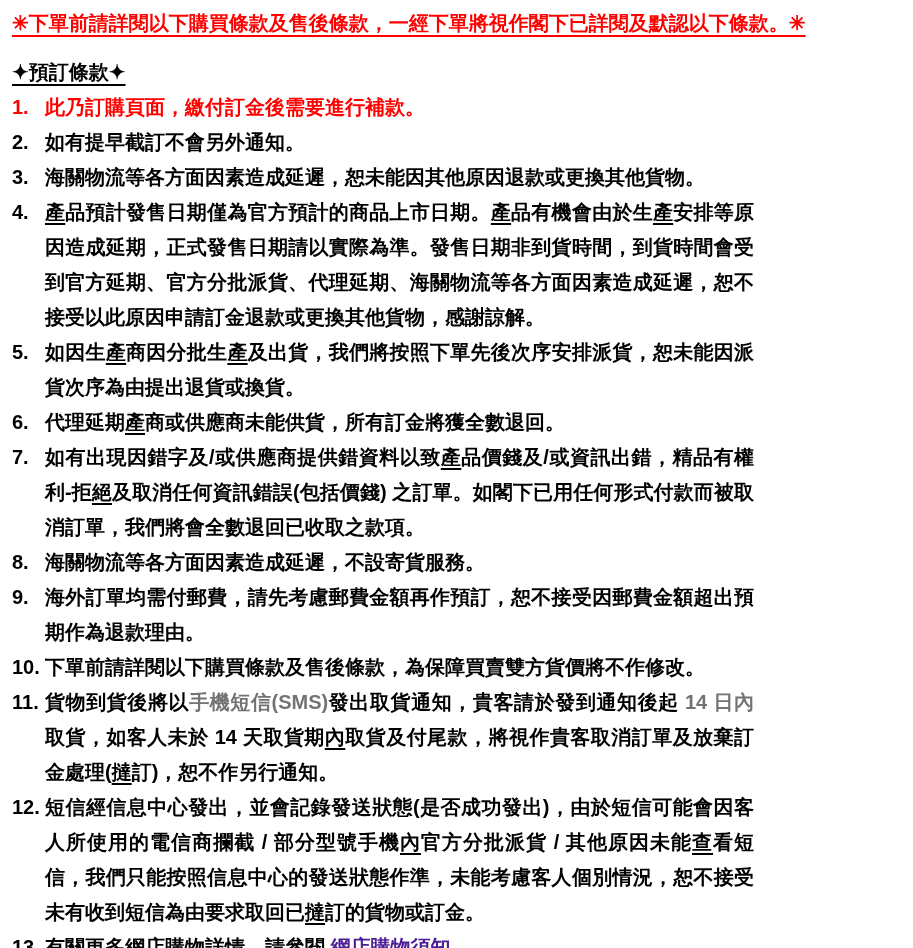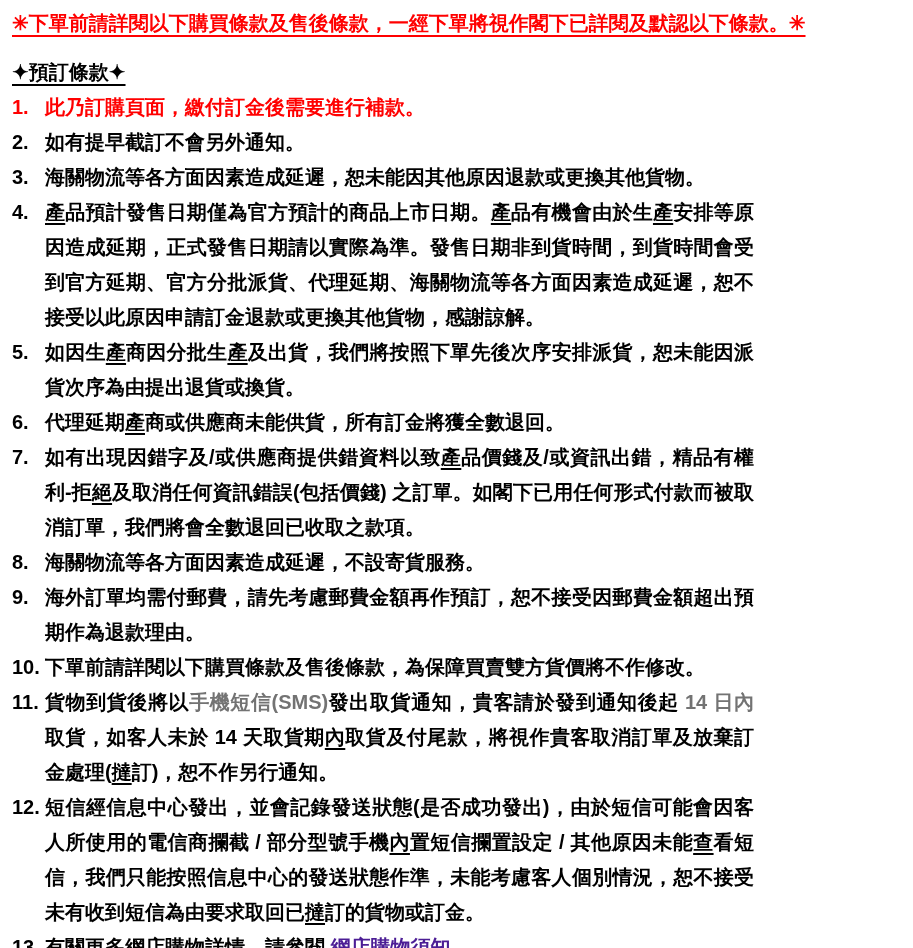--- a/index.html
+++ b/index.html
@@ -128,21 +128,21 @@
       <li class="term">
         <span class="num">10.</span>
         <div class="txt"><span class="seg-normal">下單前請詳閱以下購買條款及售後條款，為保障買賣雙方貨價將不作修改。</span></div>
       </li>
       <li class="term">
         <span class="num">11.</span>
         <div class="txt"><span class="seg-normal">貨物到貨後將以</span><span class="seg-red-underline">手機短信(SMS)</span><span class="seg-normal">發出取貨通知，貴客請於發到通知後起 </span><span class="seg-red-underline">14 日內</span><span class="seg-normal">取貨，如客人未於 14 天取貨期</span><span class="seg-mark">內</span><span class="seg-normal">取貨及付尾款，將視作貴客取消訂單及放棄訂金處理(</span><span class="seg-mark">撻</span><span class="seg-normal">訂)，恕不作另行通知。</span></div>
       </li>
       <li class="term">
         <span class="num">12.</span>
-        <div class="txt"><span class="seg-normal">短信經信息中心發出，並會記錄發送狀態(是否成功發出)，由於短信可能會因客人所使用的電信商攔截 / 部分型號手機</span><span class="seg-mark">內</span><span class="seg-normal">置短信攔置設定 / 其他原因未能</span><span class="seg-mark">查</span><span class="seg-normal">看短信，我們只能按照信息中心的發送狀態作準，未能考慮客人個別情況，恕不接受未有收到短信為由要求取回已</span><span class="seg-mark">撻</span><span class="seg-normal">訂的貨物或訂金。</span></div>
+        <div class="txt"><span class="seg-normal">短信經信息中心發出，並會記錄發送狀態(是否成功發出)，由於短信可能會因客人所使用的電信商攔截 / 部分型號手機</span><span class="seg-mark">內</span><span class="seg-normal">官方分批派貨 / 其他原因未能</span><span class="seg-mark">查</span><span class="seg-normal">看短信，我們只能按照信息中心的發送狀態作準，未能考慮客人個別情況，恕不接受未有收到短信為由要求取回已</span><span class="seg-mark">撻</span><span class="seg-normal">訂的貨物或訂金。</span></div>
       </li>
       <li class="term">
         <span class="num">13.</span>
         <div class="txt"><span class="seg-normal">有關更多網店購物詳情，請參閱 </span><a href="#" class="seg-link">網店購物須知</a><span class="seg-normal"> 。</span></div>
       </li>
     </ol>
 
 </div>
 
 </body></html>

